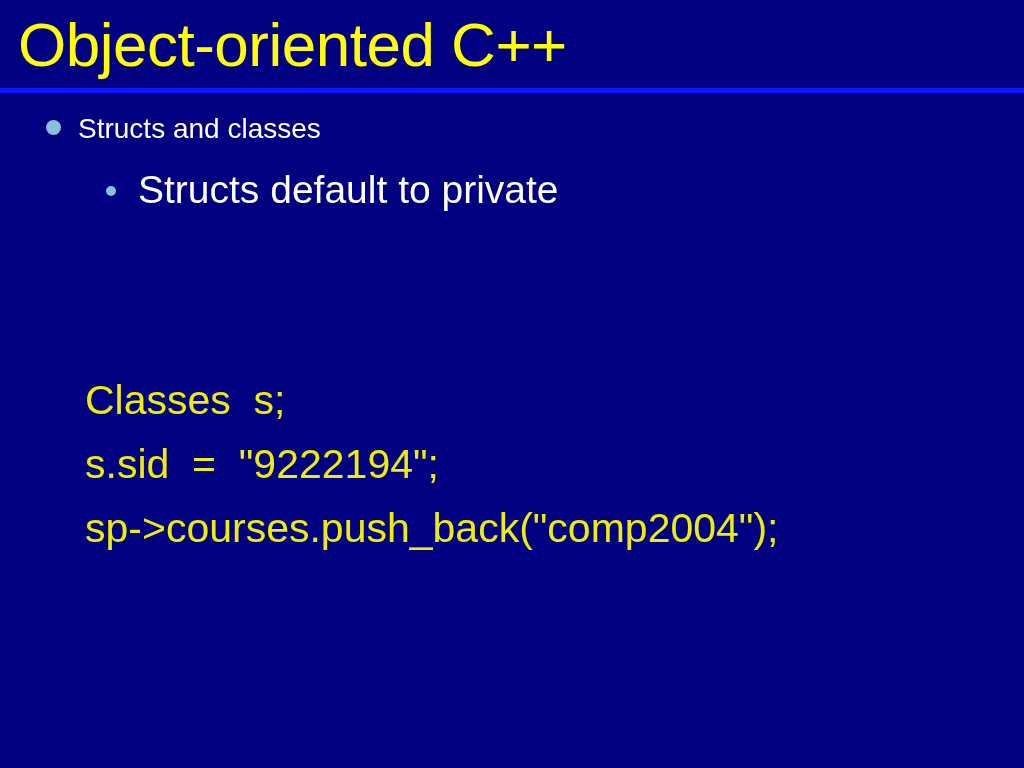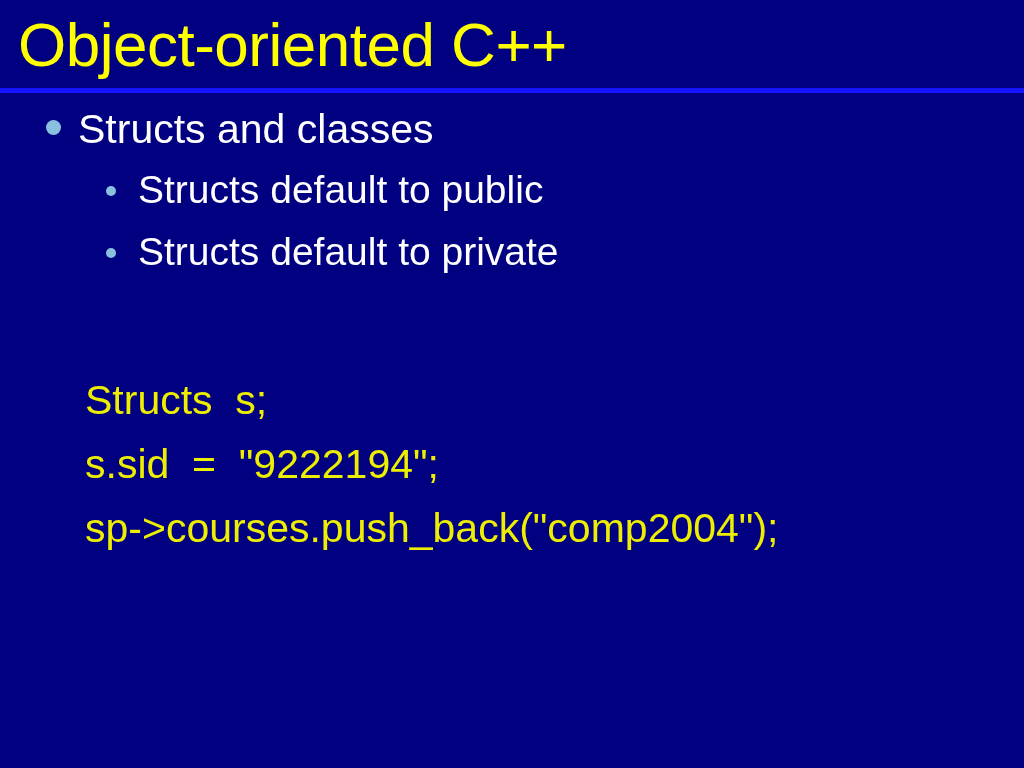--- a/index.html
+++ b/index.html
@@ -94,21 +94,21 @@
     margin-top: 24px;
     margin-right: 22px;
   }
 
   .bullet-text {
     color: #ffffff;
     font-weight: normal;
   }
 
   .level-1 .bullet-text {
-    font-size: 41px;
+    font-size: 28px;
     line-height: 50px;
   }
 
   .level-2 .bullet-text {
     font-size: 39px;
     line-height: 56px;
   }
 
   
   .code-block {
@@ -136,31 +136,27 @@
 
   <div class="title-rule"></div>
 
   <div class="bullets">
 
     <div class="bullet-row level-1">
       <span class="bullet-marker"></span>
       <span class="bullet-text">Structs and classes</span>
     </div>
 
-    <div class="bullet-row level-2">
-      <span class="bullet-marker"></span>
-      <span class="bullet-text">Structs default to public</span>
-    </div>
 
     <div class="bullet-row level-2">
       <span class="bullet-marker"></span>
       <span class="bullet-text">Structs default to private</span>
     </div>
 
   </div>
 
   <div class="code-block">
-    <div class="code-line">Structs  s;</div>
+    <div class="code-line">Classes  s;</div>
     <div class="code-line">s.sid  =  "9222194";</div>
     <div class="code-line">sp-&gt;courses.push_back("comp2004");</div>
   </div>
 
 </div>
 
 </body></html>

